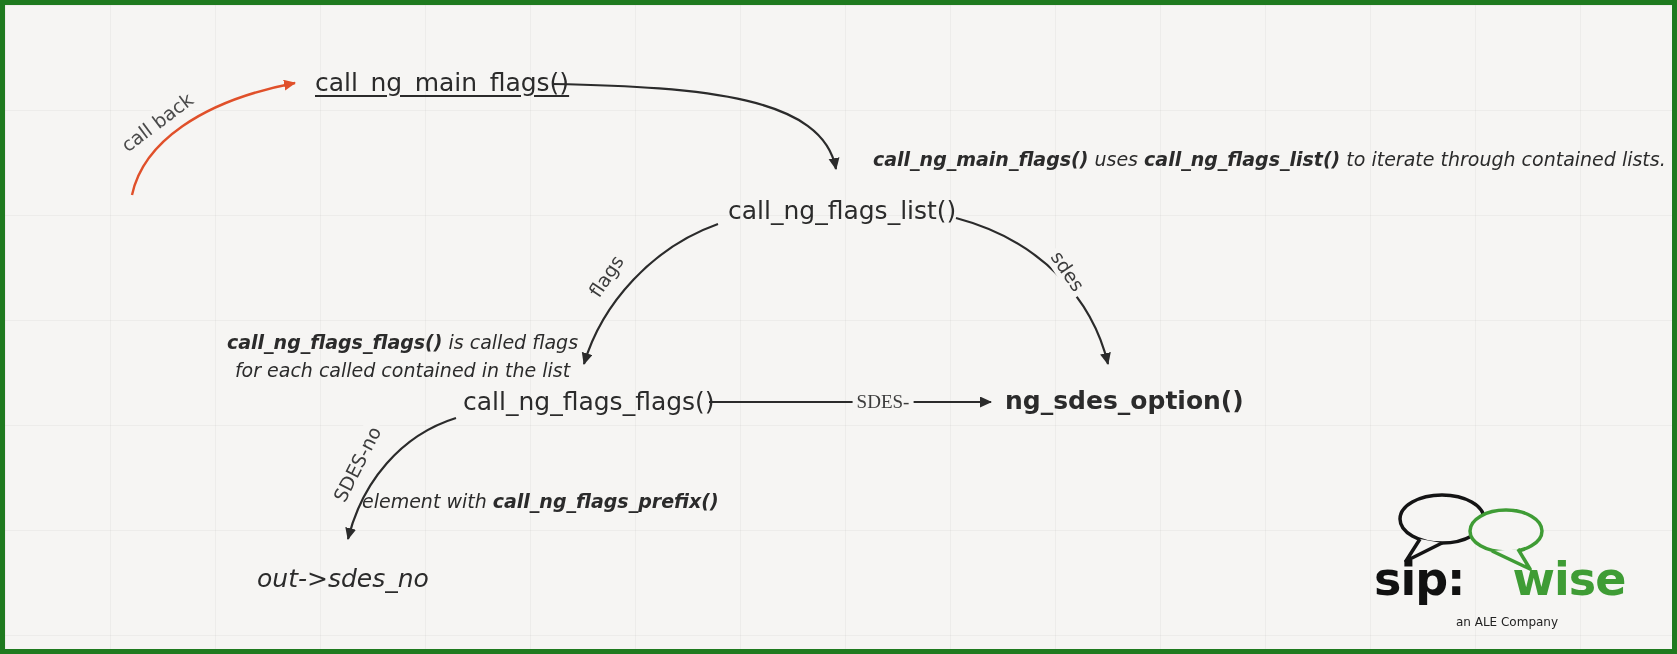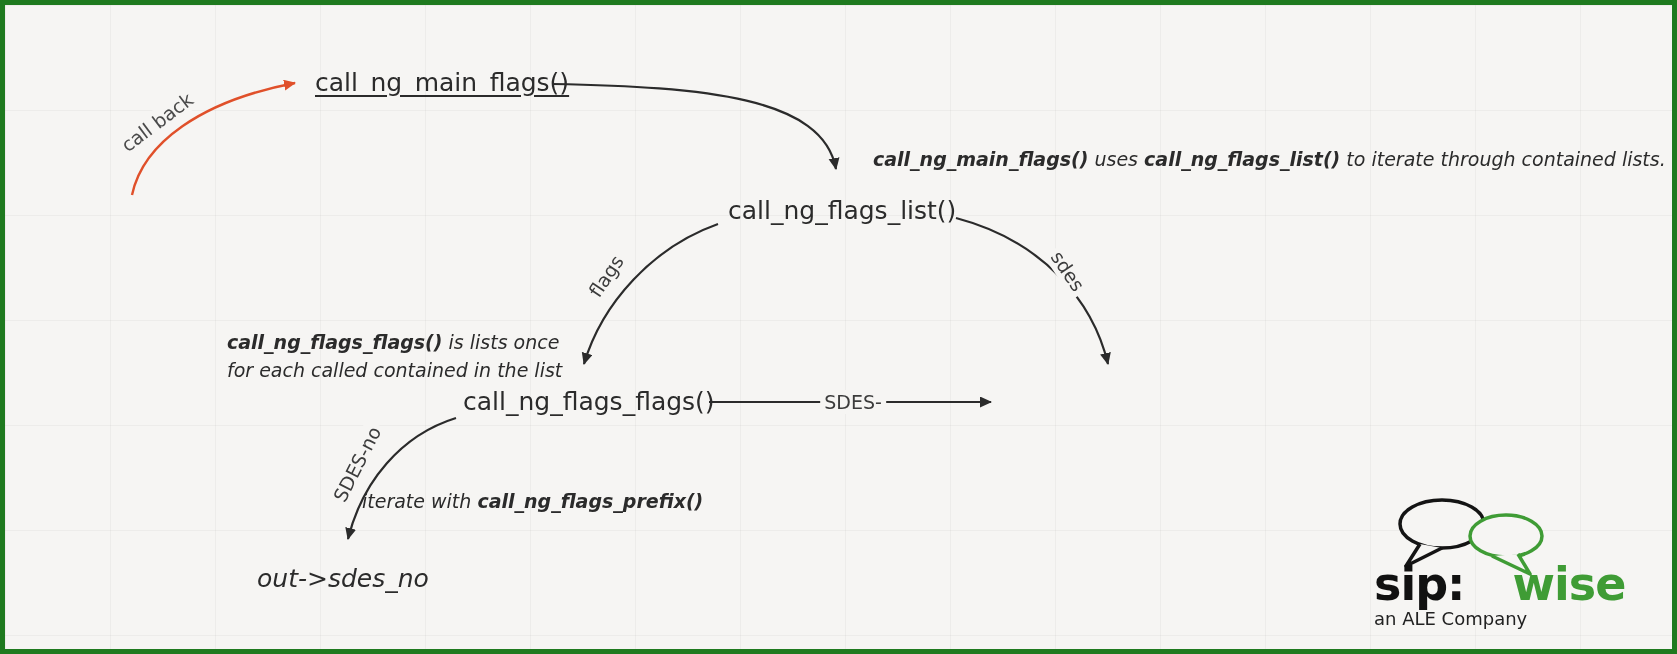--- a/index.html
+++ b/index.html
@@ -32,48 +32,49 @@
     font-size:19px;
     color:#3c3c3c;
     white-space:nowrap;
     background:#f6f5f3;
     padding:1px 4px;
     transform-origin:center center;
   }
   .lbl-callback{left:152px;top:117px;transform:translate(-50%,-50%) rotate(-37deg);color:#4a4a4a;}
   .lbl-flags{left:601px;top:271px;transform:translate(-50%,-50%) rotate(-56deg);}
   .lbl-sdes{left:1063px;top:266px;transform:translate(-50%,-50%) rotate(56deg);}
-  .lbl-sdesdash{left:848px;top:397px;transform:translate(-50%,-50%);}
+  .lbl-sdesdash{left:878px;top:397px;transform:translate(-50%,-50%);font-family:Liberation Serif, serif;}
   .lbl-sdesno{left:352px;top:459px;transform:translate(-50%,-50%) rotate(-63deg);}
   .annotation{
     position:absolute;
     font-size:19px;
     font-style:italic;
     color:#2b2b2b;
     white-space:nowrap;
     line-height:28px;
+    text-align:center;
   }
   .annotation b{font-weight:bold;font-style:italic;}
   .note-main{left:868px;top:140px;}
   .note-flagsflags{left:222px;top:323px;}
   .note-prefix{left:357px;top:482px;}
   .logo{
     position:absolute;right:28px;bottom:20px;
     width:270px;text-align:left;
   }
   .logo .bubbles{display:block;margin-left:6px;}
   .logo .word{
     font-size:46px;font-weight:800;letter-spacing:-1px;line-height:40px;
     font-family:"DejaVu Sans", sans-serif;
     margin-top:-14px;
   }
   .logo .sip{color:#111;}
   .logo .wise{color:#3f9c35;margin-left:48px;}
   .logo .tagline{
-    font-size:18px;color:#222;text-align:left;margin-top:4px;padding-right:4px;
+    font-size:12px;color:#222;text-align:center;margin-top:16px;padding-right:4px;
   }
 </style>
 </head>
 <body>
 
 <div class="canvas">
 
   <svg class="edge-layer" viewBox="0 0 1677 654" xmlns="http://www.w3.org/2000/svg">
     <defs>
       <marker id="arr-black" markerWidth="10" markerHeight="9" refX="8" refY="4" orient="auto" markerUnits="userSpaceOnUse">
@@ -100,37 +101,38 @@
     <path d="M 451 413 C 396 430, 357 477, 343 534" fill="none" stroke="#2b2b2b" stroke-width="2.2" marker-end="url(#arr-black-big)"></path>
   </svg>
 
 
   <div class="node underlined" style="left:310px;top:63px;">call_ng_main_flags()</div>
 
   <div class="node" style="left:723px;top:191px;">call_ng_flags_list()</div>
 
   <div class="node" style="left:458px;top:382px;">call_ng_flags_flags()</div>
 
+  <div class="node bold" style="left:1000px;top:381px;">ng_sdes_option()</div>
 
   <div class="node" style="left:252px;top:559px;font-style:italic;">out-&gt;sdes_no</div>
 
   <div class="edge-label lbl-callback">call back</div>
   <div class="edge-label lbl-flags">flags</div>
   <div class="edge-label lbl-sdes">sdes</div>
   <div class="edge-label lbl-sdesdash">SDES-</div>
   <div class="edge-label lbl-sdesno">SDES-no</div>
 
   <div class="annotation note-main"><b>call_ng_main_flags()</b><span> uses </span><b>call_ng_flags_list()</b><span> to iterate through contained lists.</span></div>
 
   <div class="annotation note-flagsflags">
-    <div><b>call_ng_flags_flags()</b><span> is lists once</span></div>
+    <div><b>call_ng_flags_flags()</b><span> is called flags</span></div>
     <div>for each called contained in the list</div>
   </div>
 
-  <div class="annotation note-prefix"><span>iterate with </span><b>call_ng_flags_prefix()</b></div>
+  <div class="annotation note-prefix"><span>element with </span><b>call_ng_flags_prefix()</b></div>
 
   <div class="logo">
     <svg class="bubbles" width="200" height="84" viewBox="0 0 200 84" xmlns="http://www.w3.org/2000/svg">
       <ellipse cx="62" cy="30" rx="42" ry="24" fill="#f6f5f3" stroke="#141414" stroke-width="3.5"></ellipse>
       <path d="M 40 50 L 26 72 L 62 54" fill="#f6f5f3" stroke="#141414" stroke-width="3.5" stroke-linejoin="round"></path>
       <ellipse cx="126" cy="42" rx="36" ry="21" fill="#f6f5f3" stroke="#3f9c35" stroke-width="3.5"></ellipse>
       <path d="M 138 60 L 150 80 L 112 62" fill="#f6f5f3" stroke="#3f9c35" stroke-width="3.5" stroke-linejoin="round"></path>
     </svg>
     <div class="word"><span class="sip">sip:</span><span class="wise">wise</span></div>
     <div class="tagline">an ALE Company</div>

